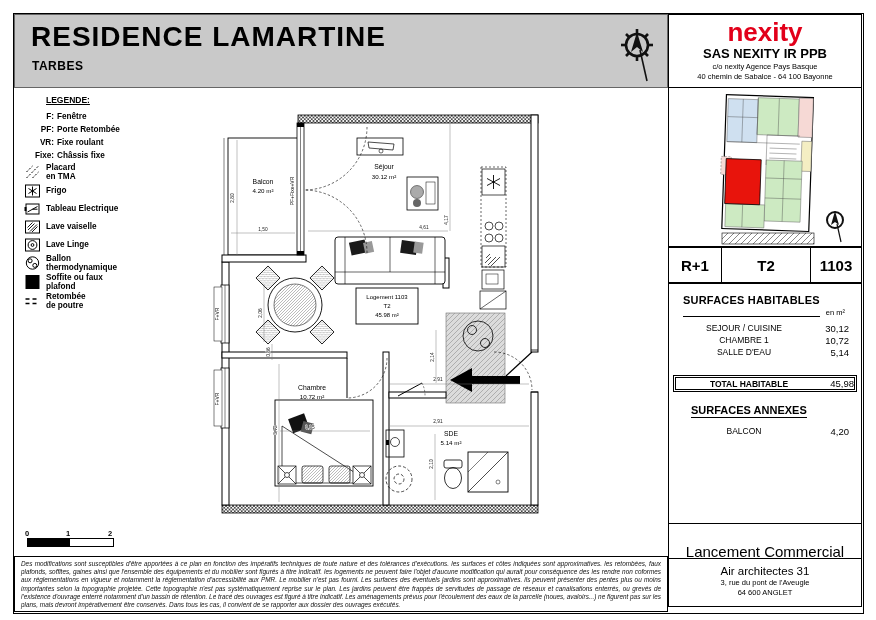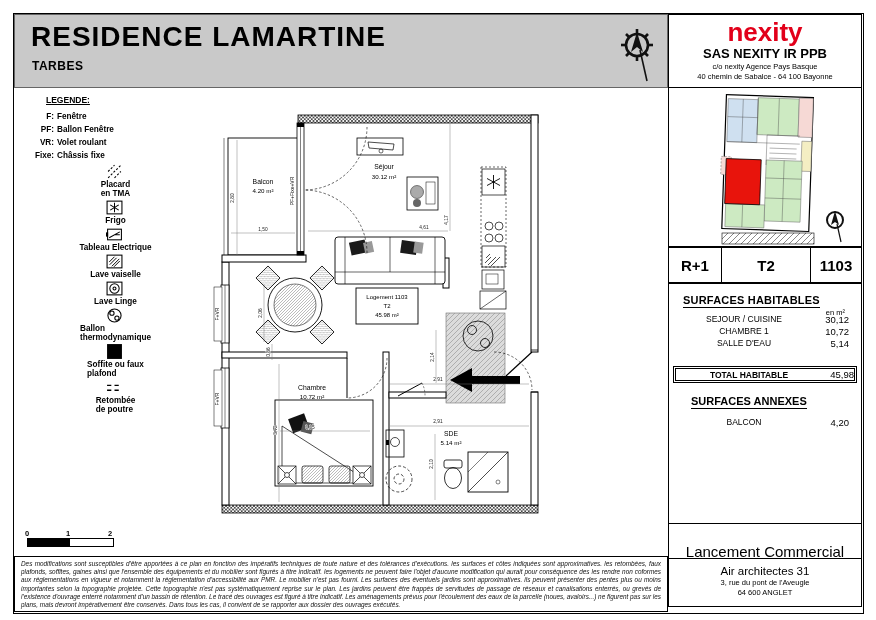--- a/index.html
+++ b/index.html
@@ -17,21 +17,21 @@
   .bx-nexity{height:74px;text-align:center;}
   .logo{margin-top:4px;font-size:26px;font-weight:800;color:#e2001a;letter-spacing:0px;line-height:26px;}
   .co-name{font-size:13px;font-weight:bold;margin-top:1px;}
   .co-line{font-size:7.5px;margin-top:1px;}
   .bx-miniplan{height:160px;}
   .bx-unit{height:38px;display:flex;border-top:2px solid #000;border-bottom:2px solid #000;}
   .ucell{display:flex;align-items:center;justify-content:center;font-size:15px;font-weight:bold;border-right:1px solid #000;box-sizing:border-box;}
   .ucell:last-child{border-right:none;}
   .u1{width:53px}.u2{width:89px}.u3{flex:1}
   .bx-surfaces{height:241px;}
-  .surf-title{margin:10px 0 0 14px;display:inline-block;font-size:11px;font-weight:bold;border-bottom:1.5px solid #000;padding-bottom:1px;letter-spacing:.2px;}
+  .surf-title{margin:10px 0 0 14px;display:inline-block;font-size:11px;font-weight:bold;border-bottom:1.5px solid #000;padding-bottom:10px;letter-spacing:.2px;}
   .enm2{position:absolute;right:16px;top:24px;font-size:7.5px;}
   .surf-rows{margin-top:6px;}
   .srow{position:relative;height:12px;}
   .srow .lbl{position:absolute;left:0;width:150px;text-align:center;font-size:8.5px;}
   .srow .val{position:absolute;right:12px;font-size:9.5px;}
   .total-row{position:relative;margin:16px 4px 0 4px;border:1px solid #000;height:15px;}
   .total-inner{position:absolute;left:1px;top:1px;right:1px;bottom:1px;border:1px solid #000;}
   .total-row .lbl{position:absolute;left:0;width:150px;top:3px;text-align:center;font-size:8.5px;font-weight:bold;}
   .total-row .val{position:absolute;right:2px;top:2px;font-size:9.5px;background:#fff;padding-left:2px;}
   .annex-title{margin:12px 0 0 22px;display:inline-block;font-size:11px;font-weight:bold;border-bottom:1.5px solid #000;padding-bottom:1px;}
@@ -40,21 +40,21 @@
   .comm1{font-size:15px;margin-top:20px;line-height:16px;}
   .comm2{font-size:16px;line-height:16px;}
   .bx-architect{height:49px;text-align:center;}
   .arch-name{font-size:11.5px;margin-top:6px;}
   .arch-line{font-size:7.5px;margin-top:1px;text-align:center;}
   
   .legend{position:absolute;left:22px;top:95px;width:182px;}
   .leg-title{margin-left:24px;font-size:8.5px;font-weight:bold;text-decoration:underline;margin-bottom:5px;}
   .leg-abbr{display:flex;font-size:8.2px;font-weight:bold;line-height:13px;}
   .leg-abbr .a{width:32px;text-align:right;margin-right:3px;}
-  .leg-item{display:flex;align-items:center;min-height:17px;margin-top:1px;flex-direction:column;}
+  .leg-item{display:flex;align-items:center;min-height:17px;margin-top:1px;}
   .leg-item .ic{width:17px;height:16px;flex:0 0 17px;margin-left:2px;}
   .leg-item .legend-label{font-size:8.2px;font-weight:bold;margin-left:5px;white-space:pre-line;line-height:9px;}
   
   .scalebar{position:absolute;left:22px;top:529px;width:100px;height:22px;}
   .sb-nums{position:relative;height:9px;font-size:7.5px;font-weight:bold;}
   .sb-nums span{position:absolute;top:0;}
   .sb-0{left:3px}.sb-1{left:44px}.sb-2{left:86px}
   .sb-bar{position:absolute;left:5px;top:9px;width:85px;height:7px;border:1px solid #000;background:#fff;}
   .sb-fill{position:absolute;left:0;top:0;width:42px;height:7px;background:#000;}
   
@@ -96,25 +96,25 @@
   </div>
 
   <div class="legend">
     <div class="leg-title">LEGENDE:</div>
     <div class="leg-abbr">
         <span class="a">F:</span>
         <span>Fenêtre</span>
       </div>
     <div class="leg-abbr">
         <span class="a">PF:</span>
-        <span>Ballon Fenêtre</span>
+        <span>Porte Retombée</span>
       </div>
     <div class="leg-abbr">
         <span class="a">VR:</span>
-        <span>Volet roulant</span>
+        <span>Fixe roulant</span>
       </div>
     <div class="leg-abbr">
         <span class="a">Fixe:</span>
         <span>Châssis fixe</span>
       </div>
 
     <div class="leg-item">
       <svg class="ic" viewBox="0 0 16 16">
           <g stroke="#000" stroke-width="1" stroke-dasharray="2,1.6" fill="none">
             <path d="M2,14 L14,2"></path>

